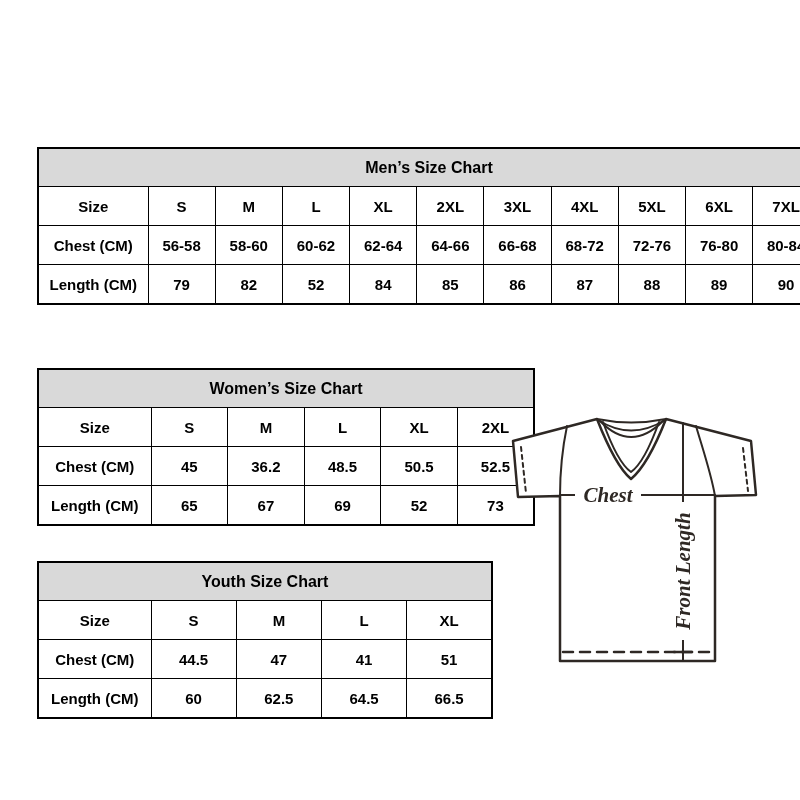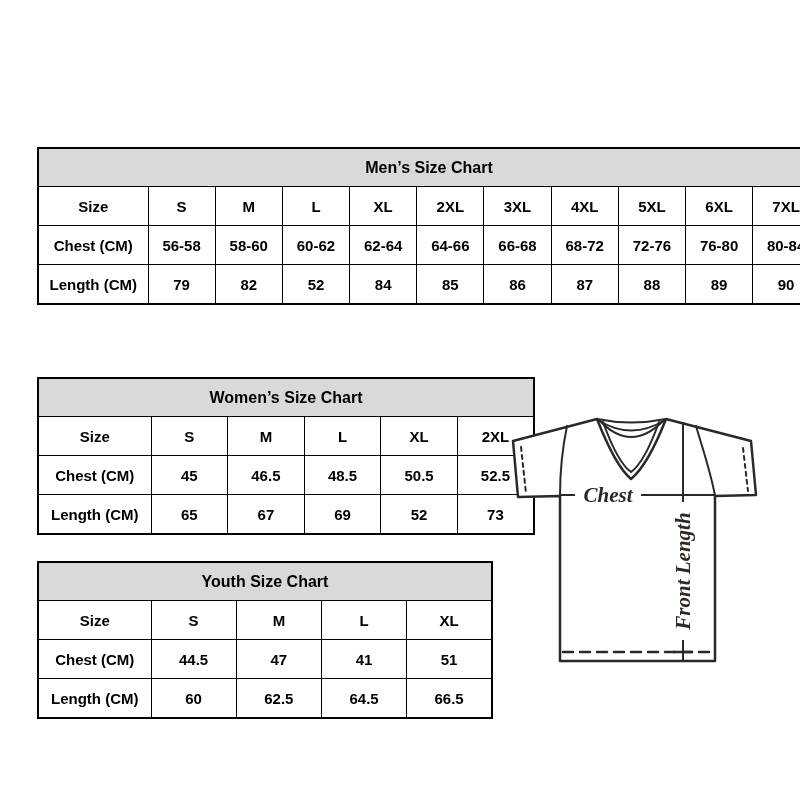--- a/index.html
+++ b/index.html
@@ -8,21 +8,21 @@
   .title{position:absolute;left:0;top:97px;width:790px;margin:0;text-align:center;
          font-size:21px;font-weight:bold;letter-spacing:0.2px;}
   table.tbl{position:absolute;border-collapse:collapse;table-layout:fixed;background:#fff;
             border:2px solid #000;}
   .tbl th.tblheader{background:#d9d9d9;border:1.5px solid #000;height:37px;
             font-size:16px;font-weight:bold;text-align:center;vertical-align:middle;padding:0;}
   .tbl td{border:1.5px solid #000;height:38px;font-size:15px;font-weight:bold;
           text-align:center;vertical-align:middle;padding:0 2px;overflow:hidden;white-space:nowrap;}
   .mens{left:37px;top:147px;width:784px;}
   .mens col.first{width:110px;}
-  .womens{left:37px;top:377px;width:498px;border-radius:32px;}
+  .womens{left:37px;top:368px;width:498px;border-radius:32px;}
   .youth{left:37px;top:561px;width:456px;}
   .womens col.first,.youth col.first{width:113px;}
   .jersey{position:absolute;left:505px;top:405px;width:270px;height:260px;}
   .jersey text{font-family:"Liberation Serif",serif;font-style:italic;font-weight:bold;
                font-size:21px;fill:#2e2824;}
 </style>
 </head>
 <body>
 
 <div class="page">
@@ -94,21 +94,21 @@
           <td class="rowhead">Size</td>
           <td>S</td>
           <td>M</td>
           <td>L</td>
           <td>XL</td>
           <td>2XL</td>
         </tr>
         <tr>
           <td class="rowhead">Chest (CM)</td>
           <td>45</td>
-          <td>46.5</td>
+          <td>36.2</td>
           <td>48.5</td>
           <td>50.5</td>
           <td>52.5</td>
         </tr>
         <tr>
           <td class="rowhead">Length (CM)</td>
           <td>65</td>
           <td>67</td>
           <td>69</td>
           <td>52</td>

